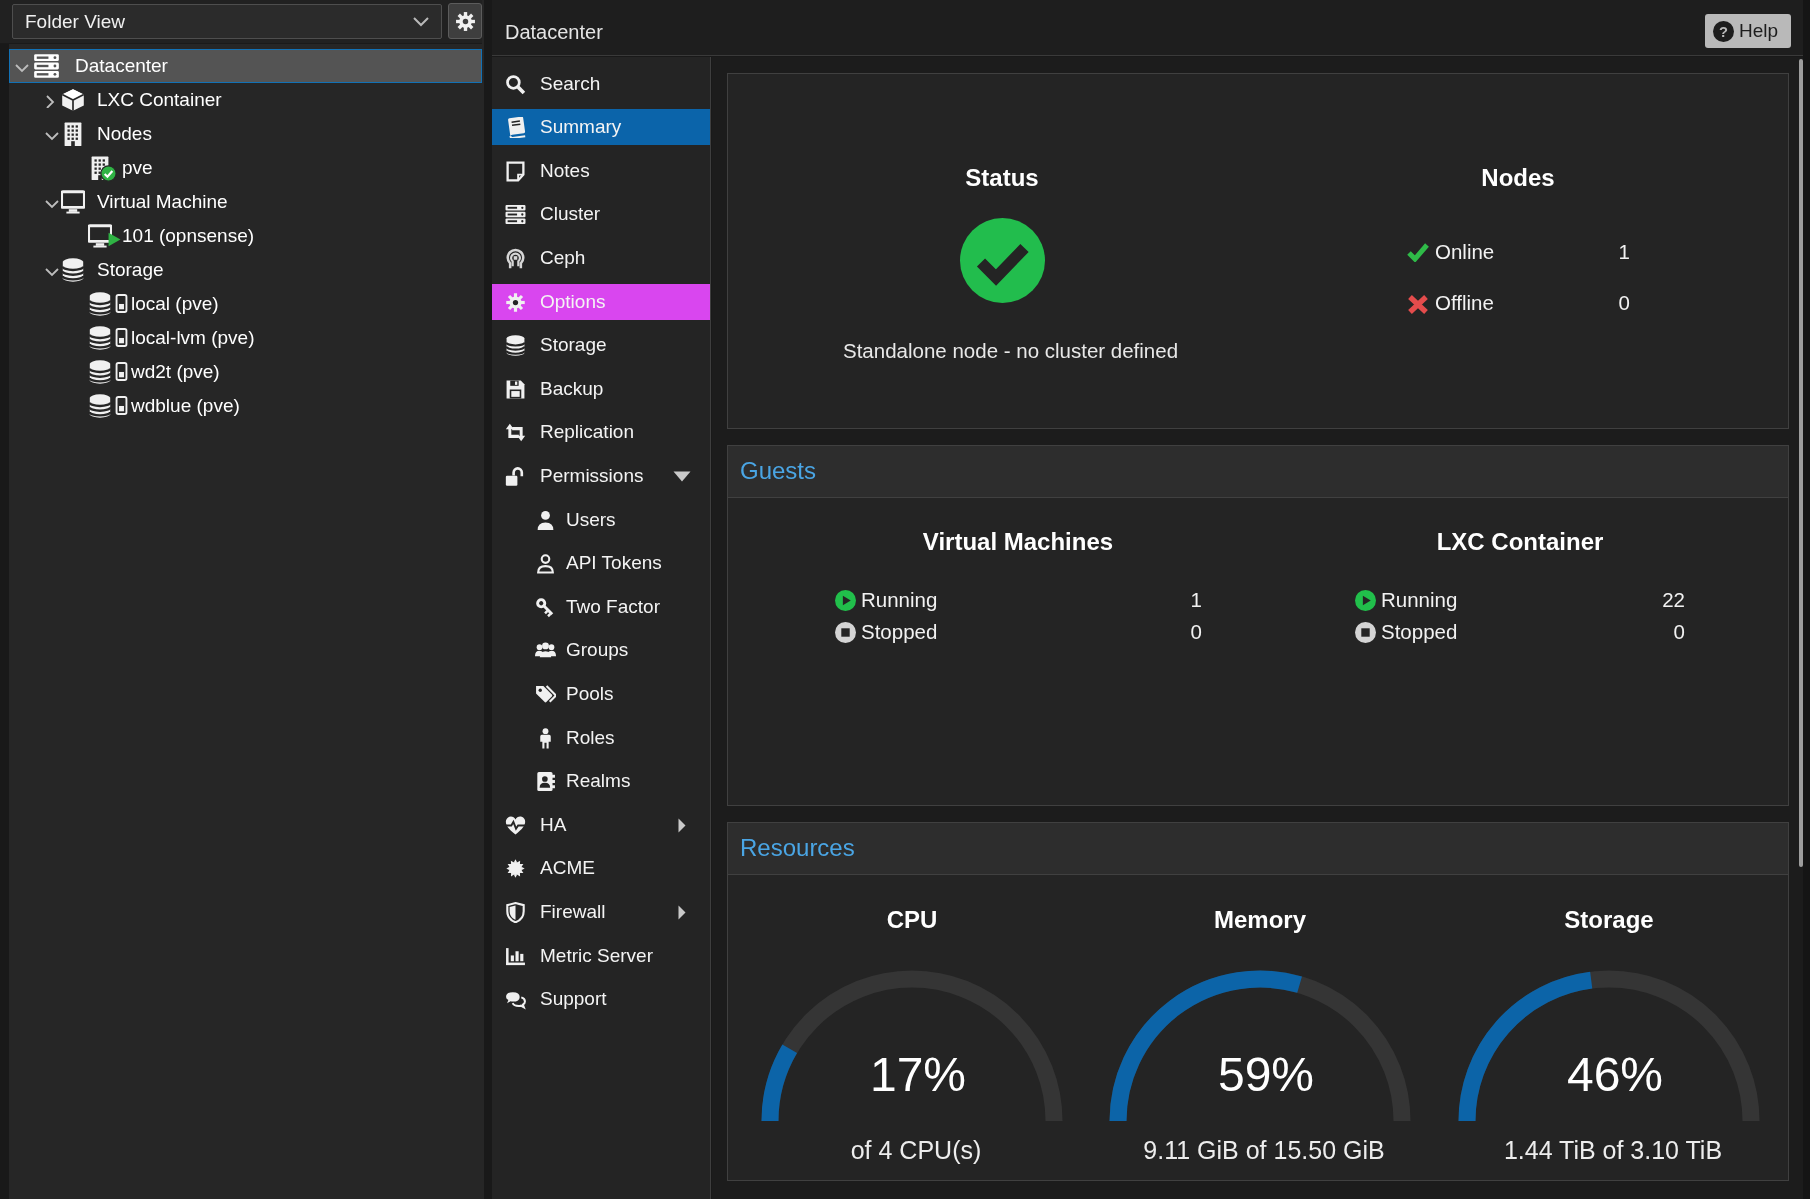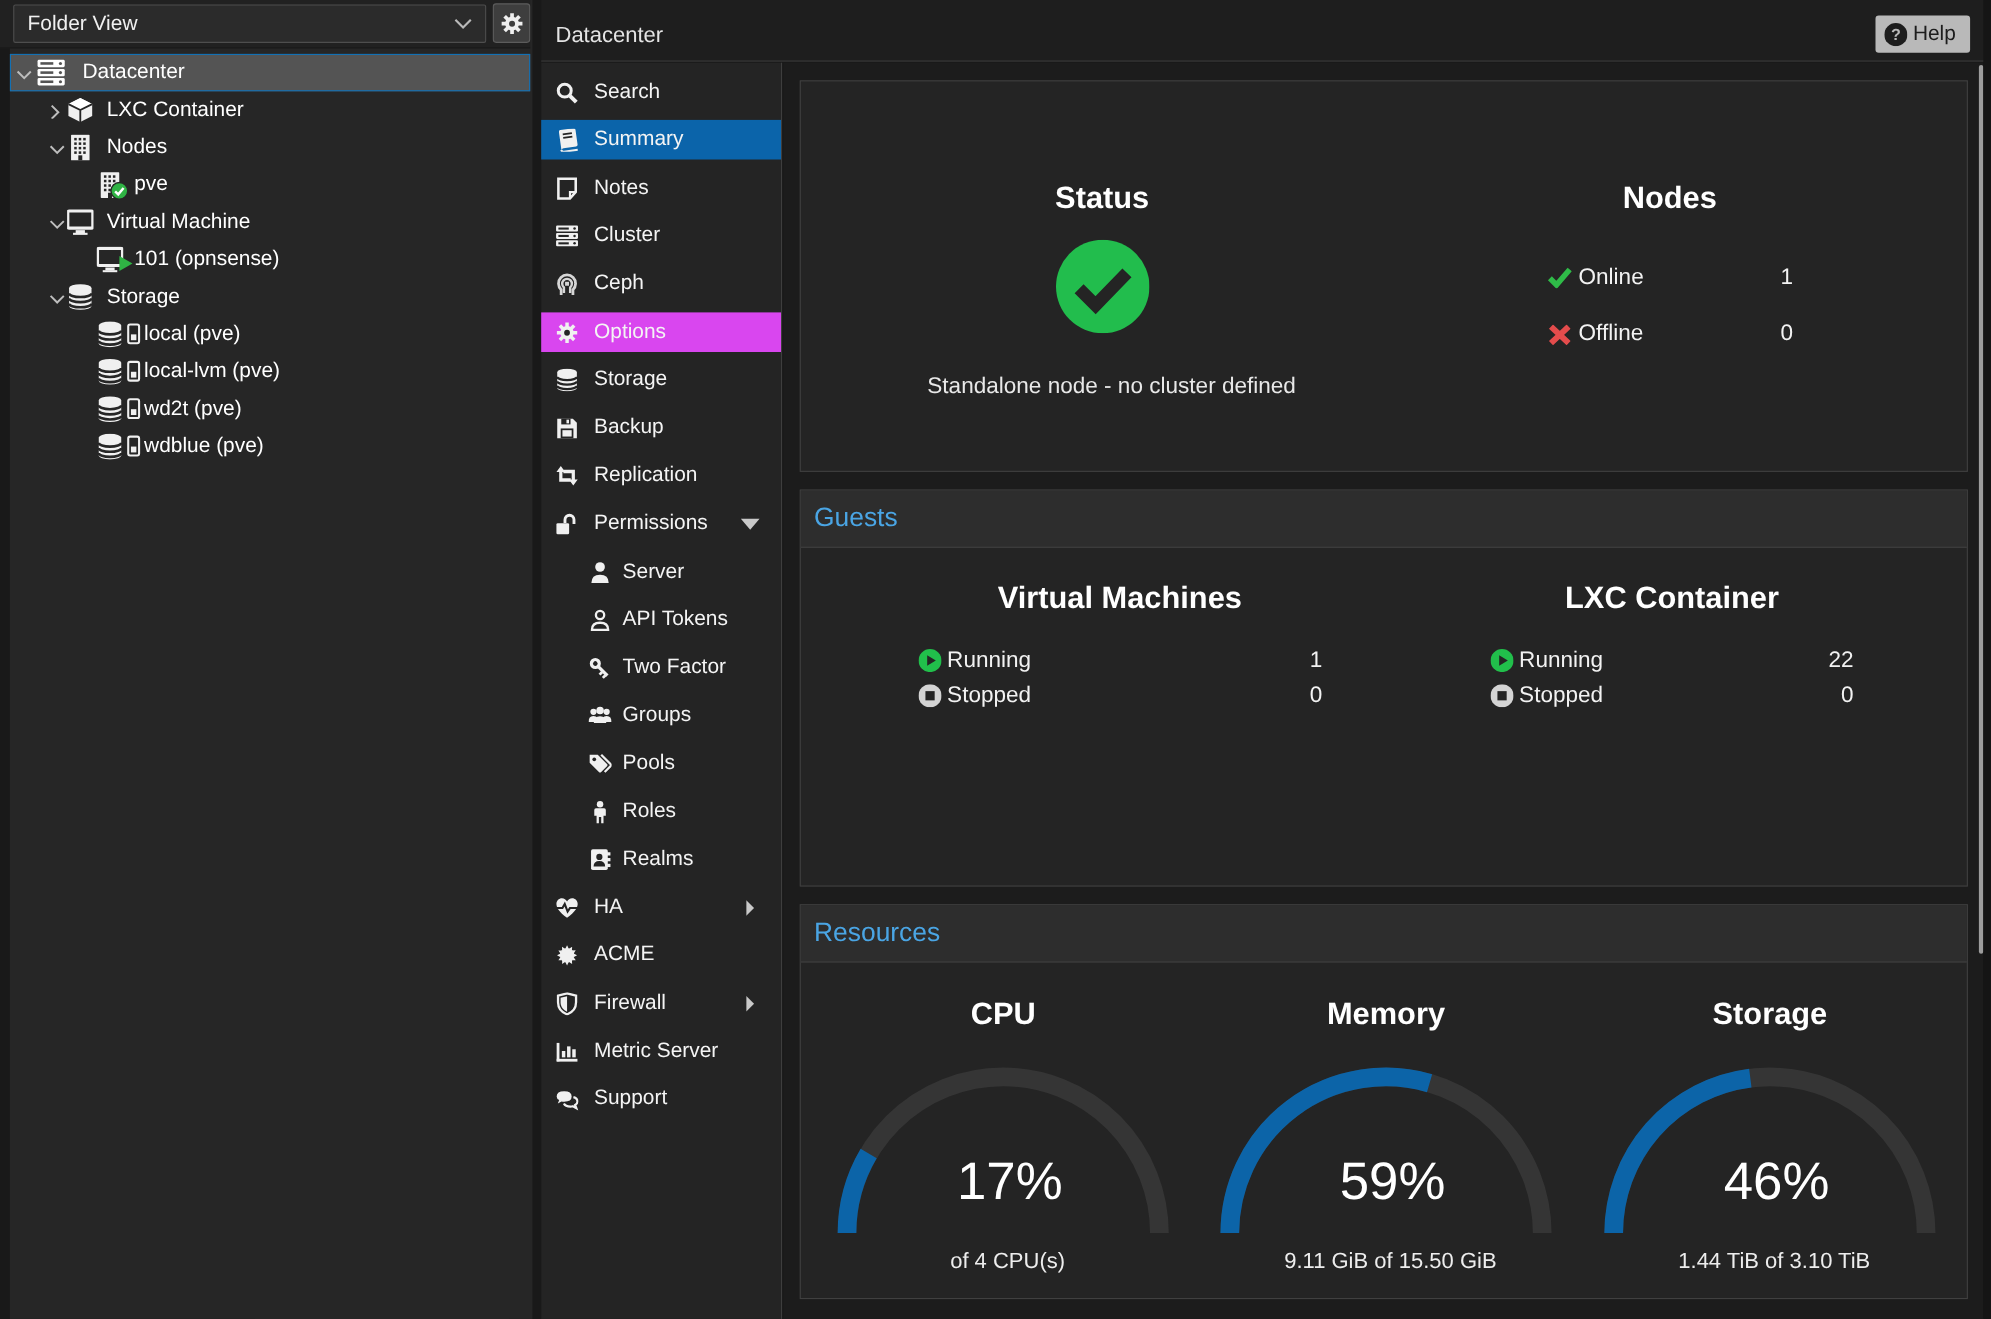--- a/index.html
+++ b/index.html
@@ -33,24 +33,24 @@
 .mitem.sub .ico { left:43px; }
 .mitem.sel { background:#0b64aa; }
 .mitem.hov { background:#d946ef;padding-left:35px; }
 .arr { position:absolute; right:22px; top:12px; }
 
 
 #content { left:712px; top:57px; width:1091px; height:1142px; background:#1c1c1c; }
 .panel { position:absolute; left:15px; width:1062px; background:#242424; border:1px solid #404040; }
 .ptitle { position:absolute; left:0; top:0; width:100%; height:52px; background:#2d2d2d; border-bottom:1px solid #404040; }
 .ptitle span { position:absolute; left:12px; top:0; line-height:50px; font-size:24px; color:#4aa5e4; }
-.h2 { position:absolute; font-size:28px; font-weight:bold; color:#fff; text-align:center; }
+.h2 { position:absolute; font-size:24px; font-weight:bold; color:#fff; text-align:center; }
 .rowtxt { position:absolute; font-size:20.5px; color:#f2f2f2; white-space:nowrap; }
 .rowval { position:absolute; font-size:20.5px; color:#f2f2f2; text-align:right; }
-.glabel { position:absolute; font-size:20px; color:#ededed; text-align:center; }
+.glabel { position:absolute; font-size:25px; color:#ededed; text-align:center; }
 .gpct { position:absolute; font-size:48px; color:#fff; text-align:center; }
 
 #sbthumb { left:1799px; top:59px; width:4px; height:808px; background:#9d9d9d; border-radius:2px;}
 #redge { left:1803px; top:0; width:7px; height:1199px; background:#151515; }
 </style>
 </head>
 <body>
 <div id="stage">
 
   <div id="treewrap" class="abs"></div>
@@ -340,21 +340,21 @@
         <span class="txt">Permissions</span>
         <svg class="arr" style="top:13px;right:19px" width="18" height="11">
           <path d="M0.5 0.5 L17.5 0.5 L9 10.5 Z" fill="#c9c9c9"></path>
         </svg>
       </div>
       <div class="mitem sub" style="top:444.5px">
         <svg class="ico" viewBox="0 0 20 20">
           <circle cx="10" cy="5.2" r="4.2" fill="#f0f0f0"></circle>
           <path d="M2.5 19 Q2.5 11.8 10 11.8 Q17.5 11.8 17.5 19 Z" fill="#f0f0f0"></path>
         </svg>
-        <span class="txt">Server</span>
+        <span class="txt">Users</span>
       </div>
       <div class="mitem sub" style="top:488.1px">
         <svg class="ico" viewBox="0 0 20 20">
           <circle cx="10" cy="5.8" r="3.6" fill="none" stroke="#f0f0f0" stroke-width="2"></circle>
           <path d="M3 18.6 Q3 12.5 10 12.5 Q17 12.5 17 18.6 Z" fill="none" stroke="#f0f0f0" stroke-width="2"></path>
         </svg>
         <span class="txt">API Tokens</span>
       </div>
       <div class="mitem sub" style="top:531.7px">
         <svg class="ico" viewBox="0 0 20 20">

